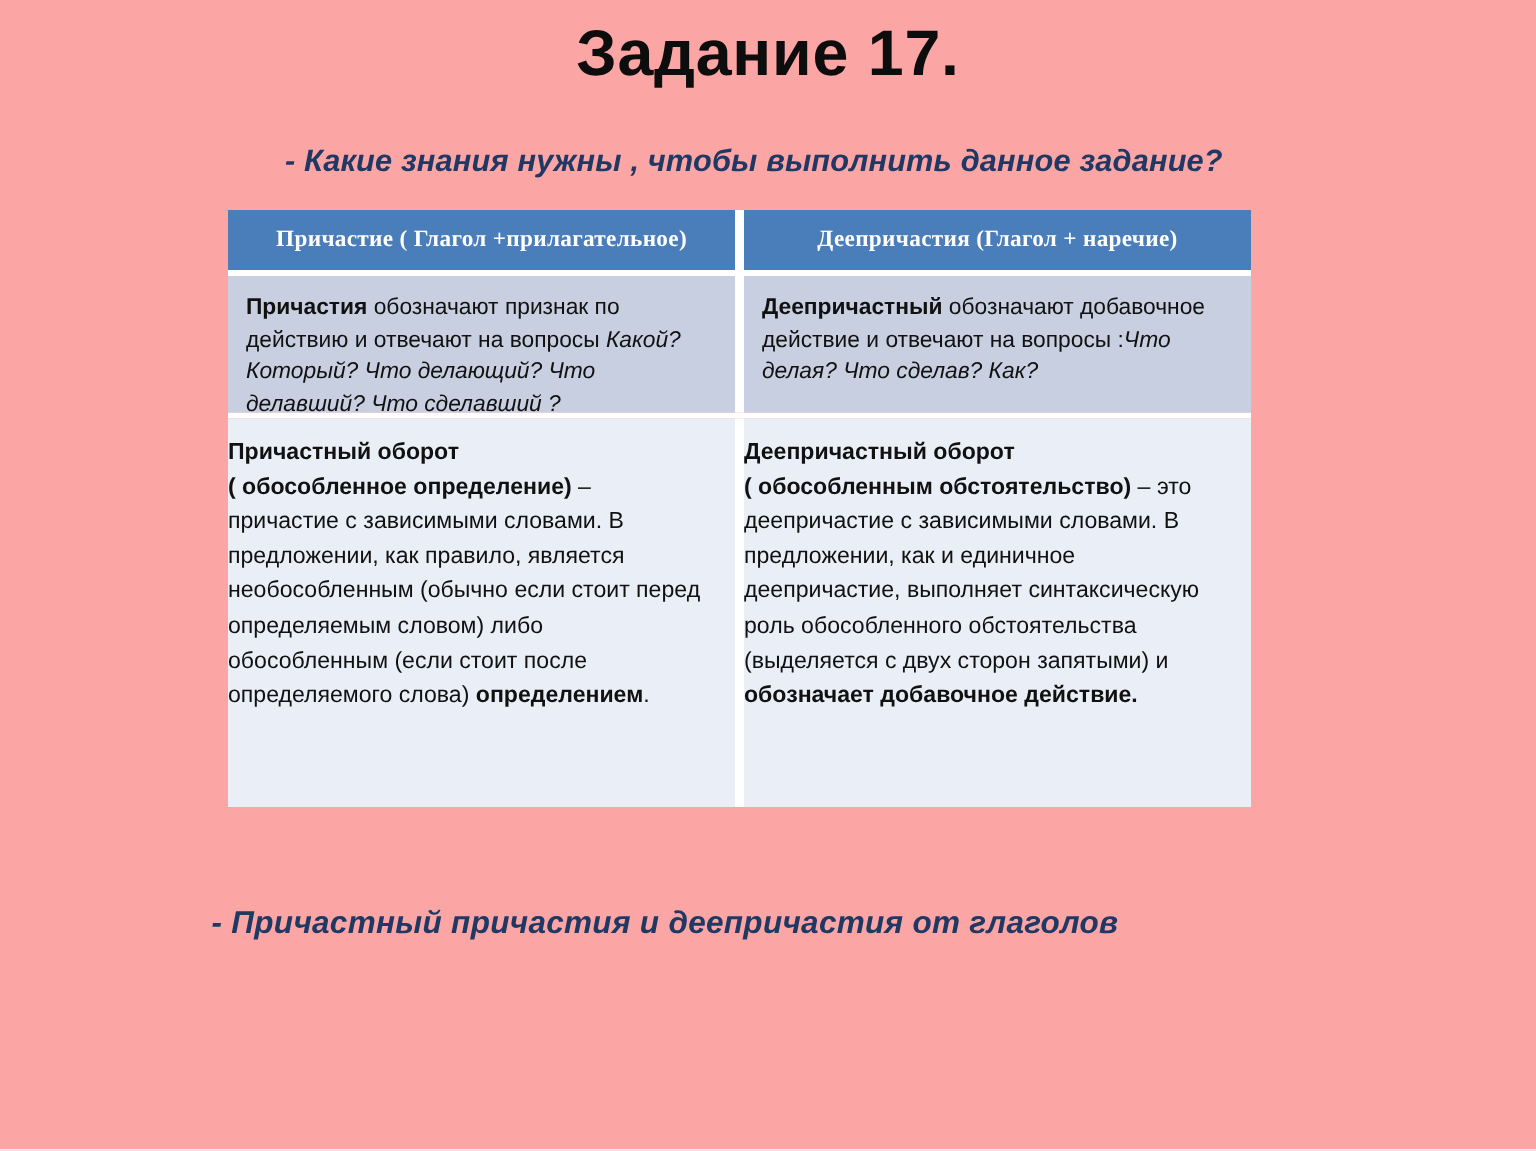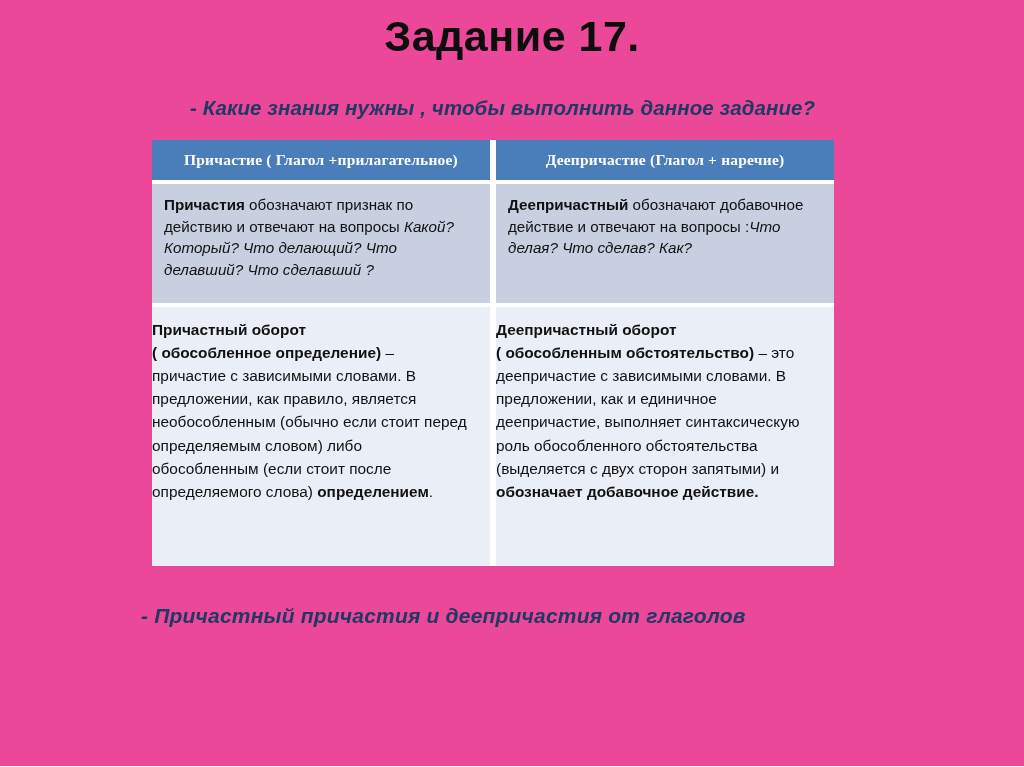--- a/index.html
+++ b/index.html
@@ -12,21 +12,21 @@
     height: 767px;
     position: relative;
     overflow: hidden;
     font-family: "Liberation Sans", sans-serif;
     -webkit-font-smoothing: antialiased;
   }
 
   .slide {
     position: absolute;
     inset: 0;
-    background: #ec4899;
+    background: #fca5a5;
   }
 
   
   .slide-title {
     position: absolute;
     top: 14px;
     left: 0;
     width: 1024px;
     text-align: center;
     font-family: "Liberation Sans", sans-serif;
@@ -94,21 +94,21 @@
     font-size: 15.5px;
     color: #ffffff;
     text-align: left;
     line-height: 1.1;
     letter-spacing: 0.2px;
   }
 
   
   .row1 .cell {
     background: #c7cfe0;
-    height: 119px;
+    height: 91px;
     padding: 10px 14px 0 12px;
   }
   
   .row2 .cell {
     background: #eaeef6;
     height: 259px;
     padding: 11px 18px 0 0;
   }
 
   .cell-text {
@@ -159,21 +159,21 @@
   <div class="subtitle">- Какие знания нужны , чтобы выполнить данное задание?</div>
 
   <div class="table">
 
     <div class="table-row hdr-row">
       <div class="cell col-left">
         <span class="hdr-text">Причастие ( Глагол +прилагательное)</span>
       </div>
       <div class="col-sep"></div>
       <div class="cell col-right">
-        <span class="hdr-text">Деепричастие (Глагол + наречие)</span>
+        <span class="hdr-text">Деепричастия (Глагол + наречие)</span>
       </div>
     </div>
 
     <div class="row-gap"></div>
 
     <div class="table-row row1">
       <div class="cell col-left">
         <div class="cell-text"><b>Причастия</b><span> обозначают признак по действию и отвечают на вопросы </span><i>Какой? Который?  Что делающий? Что делавший?  Что сделавший ?</i></div>
       </div>
       <div class="col-sep"></div>

